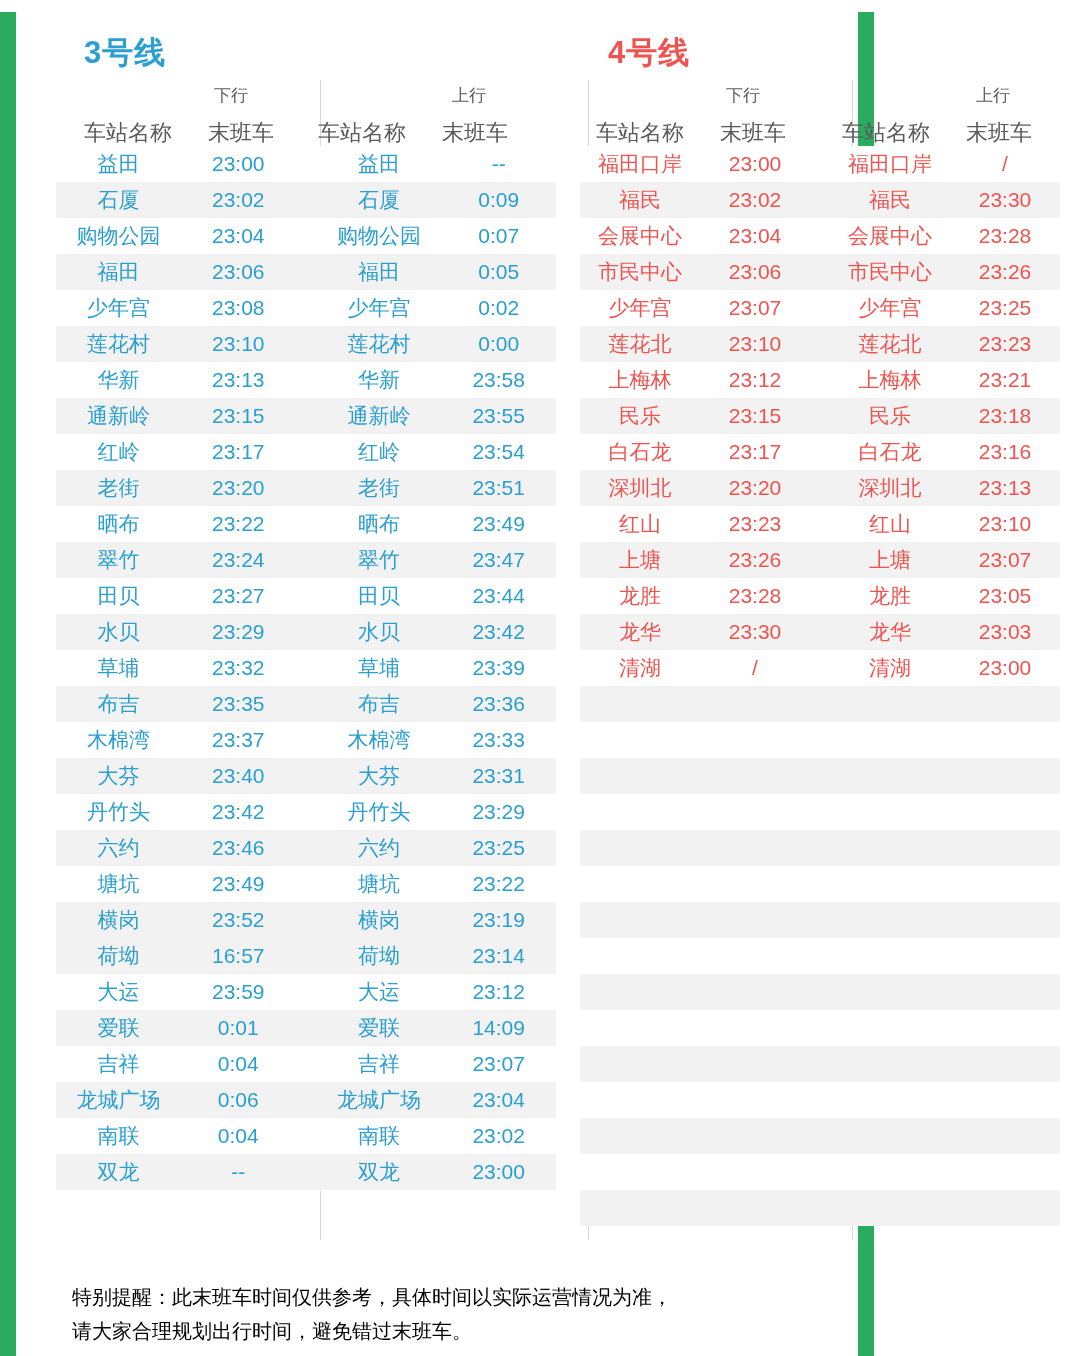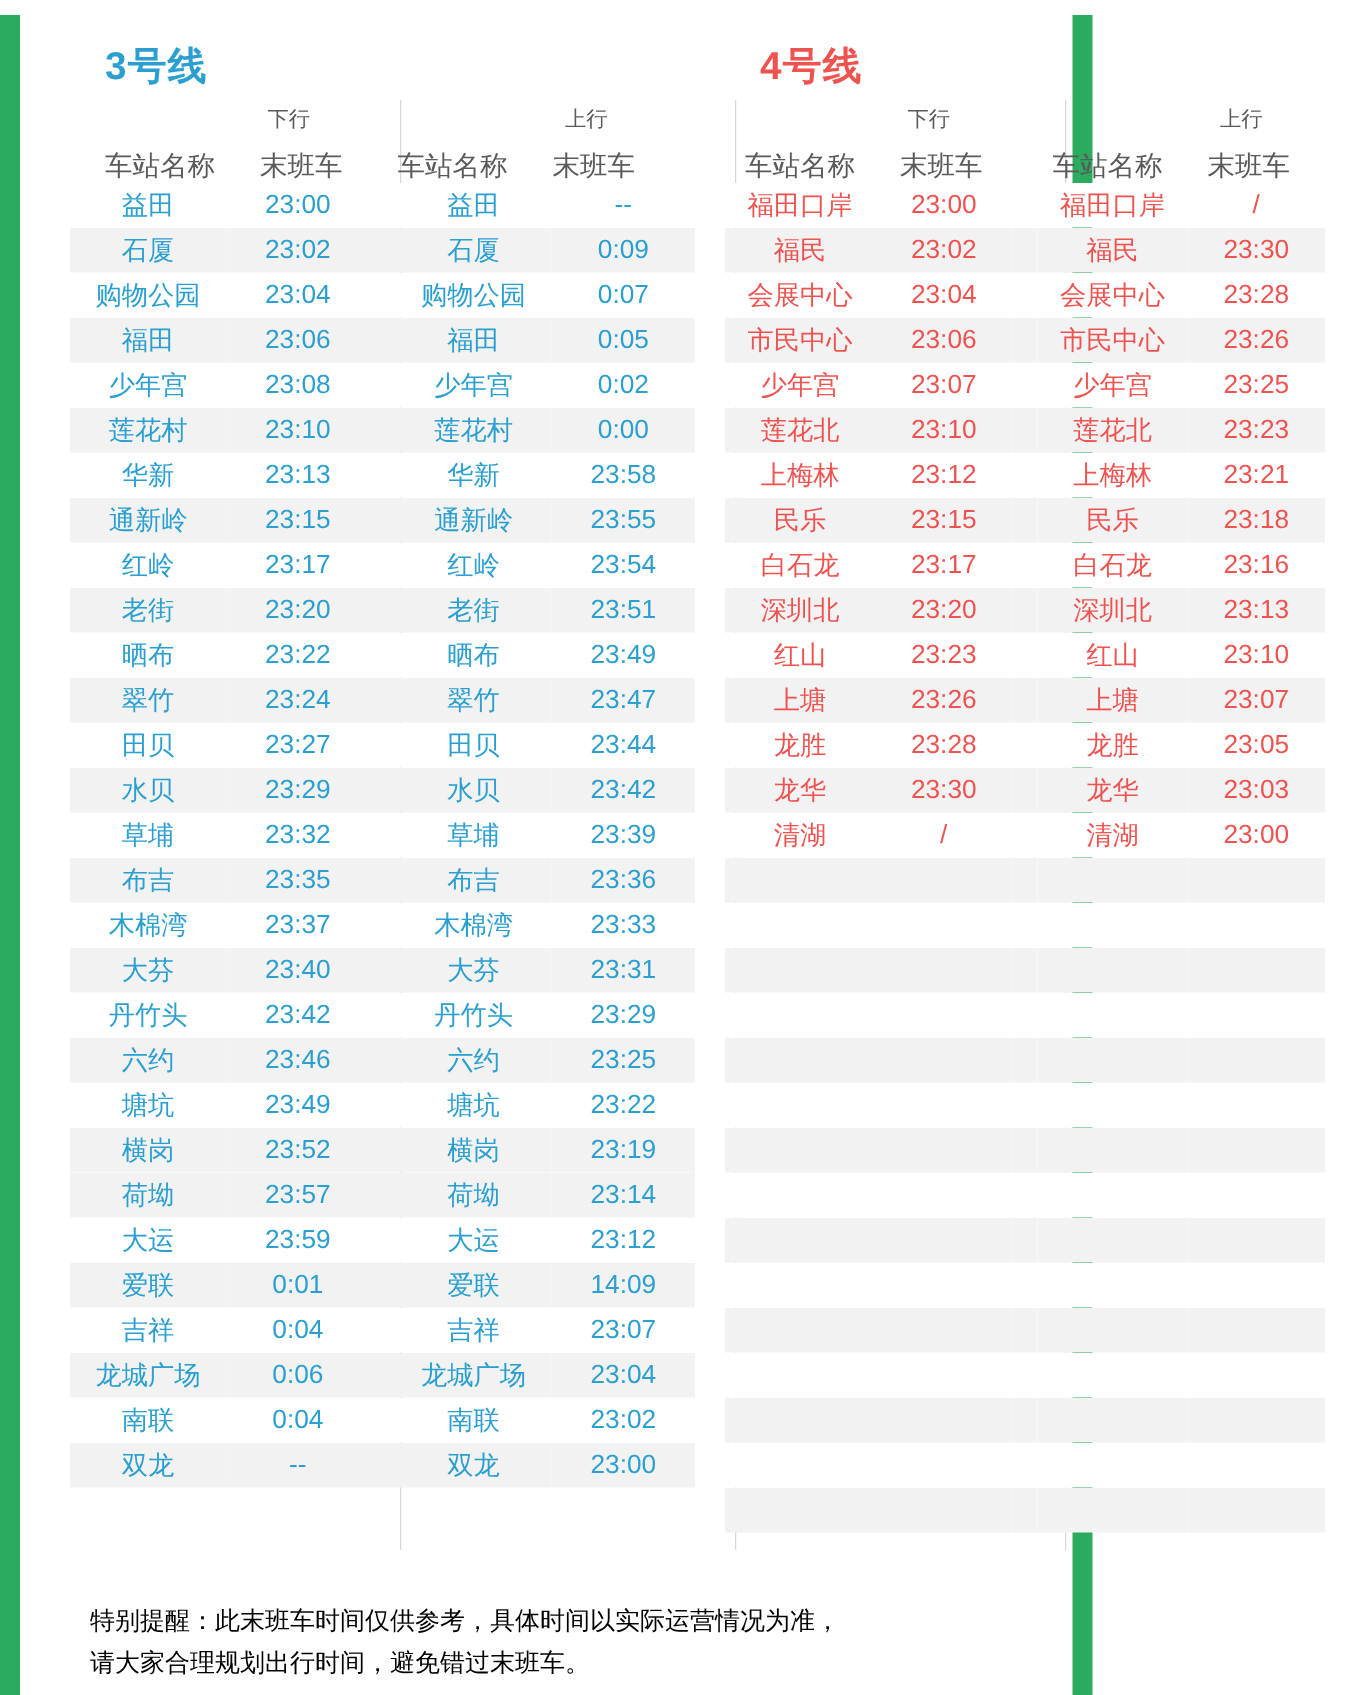--- a/index.html
+++ b/index.html
@@ -296,21 +296,21 @@
             </tr>
             <tr class="row-odd">
               <td>横岗</td>
               <td>23:52</td>
               <td></td>
               <td>横岗</td>
               <td>23:19</td>
             </tr>
             <tr class="row-odd">
               <td>荷坳</td>
-              <td>23:57</td>
+              <td>16:57</td>
               <td></td>
               <td>荷坳</td>
               <td>23:14</td>
             </tr>
             <tr class="row-even">
               <td>大运</td>
               <td>23:59</td>
               <td></td>
               <td>大运</td>
               <td>23:12</td>

